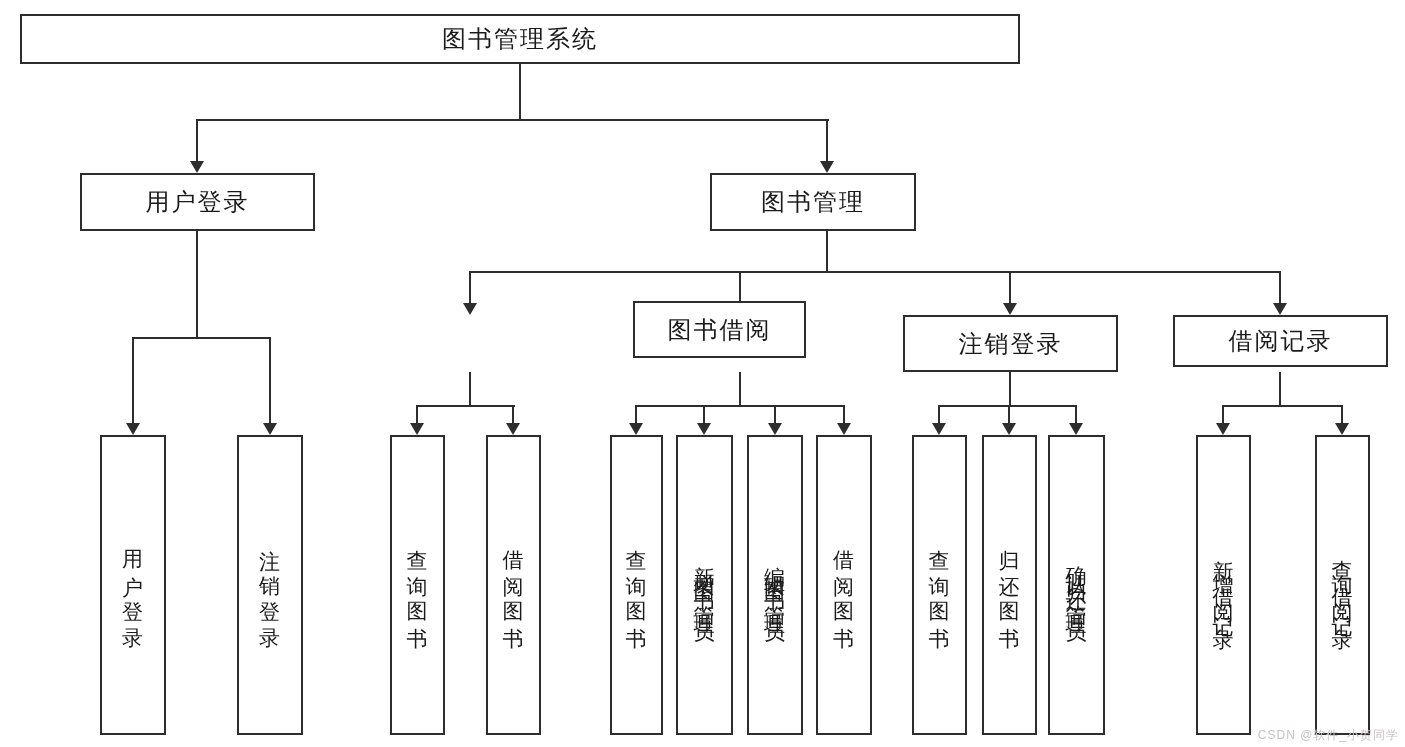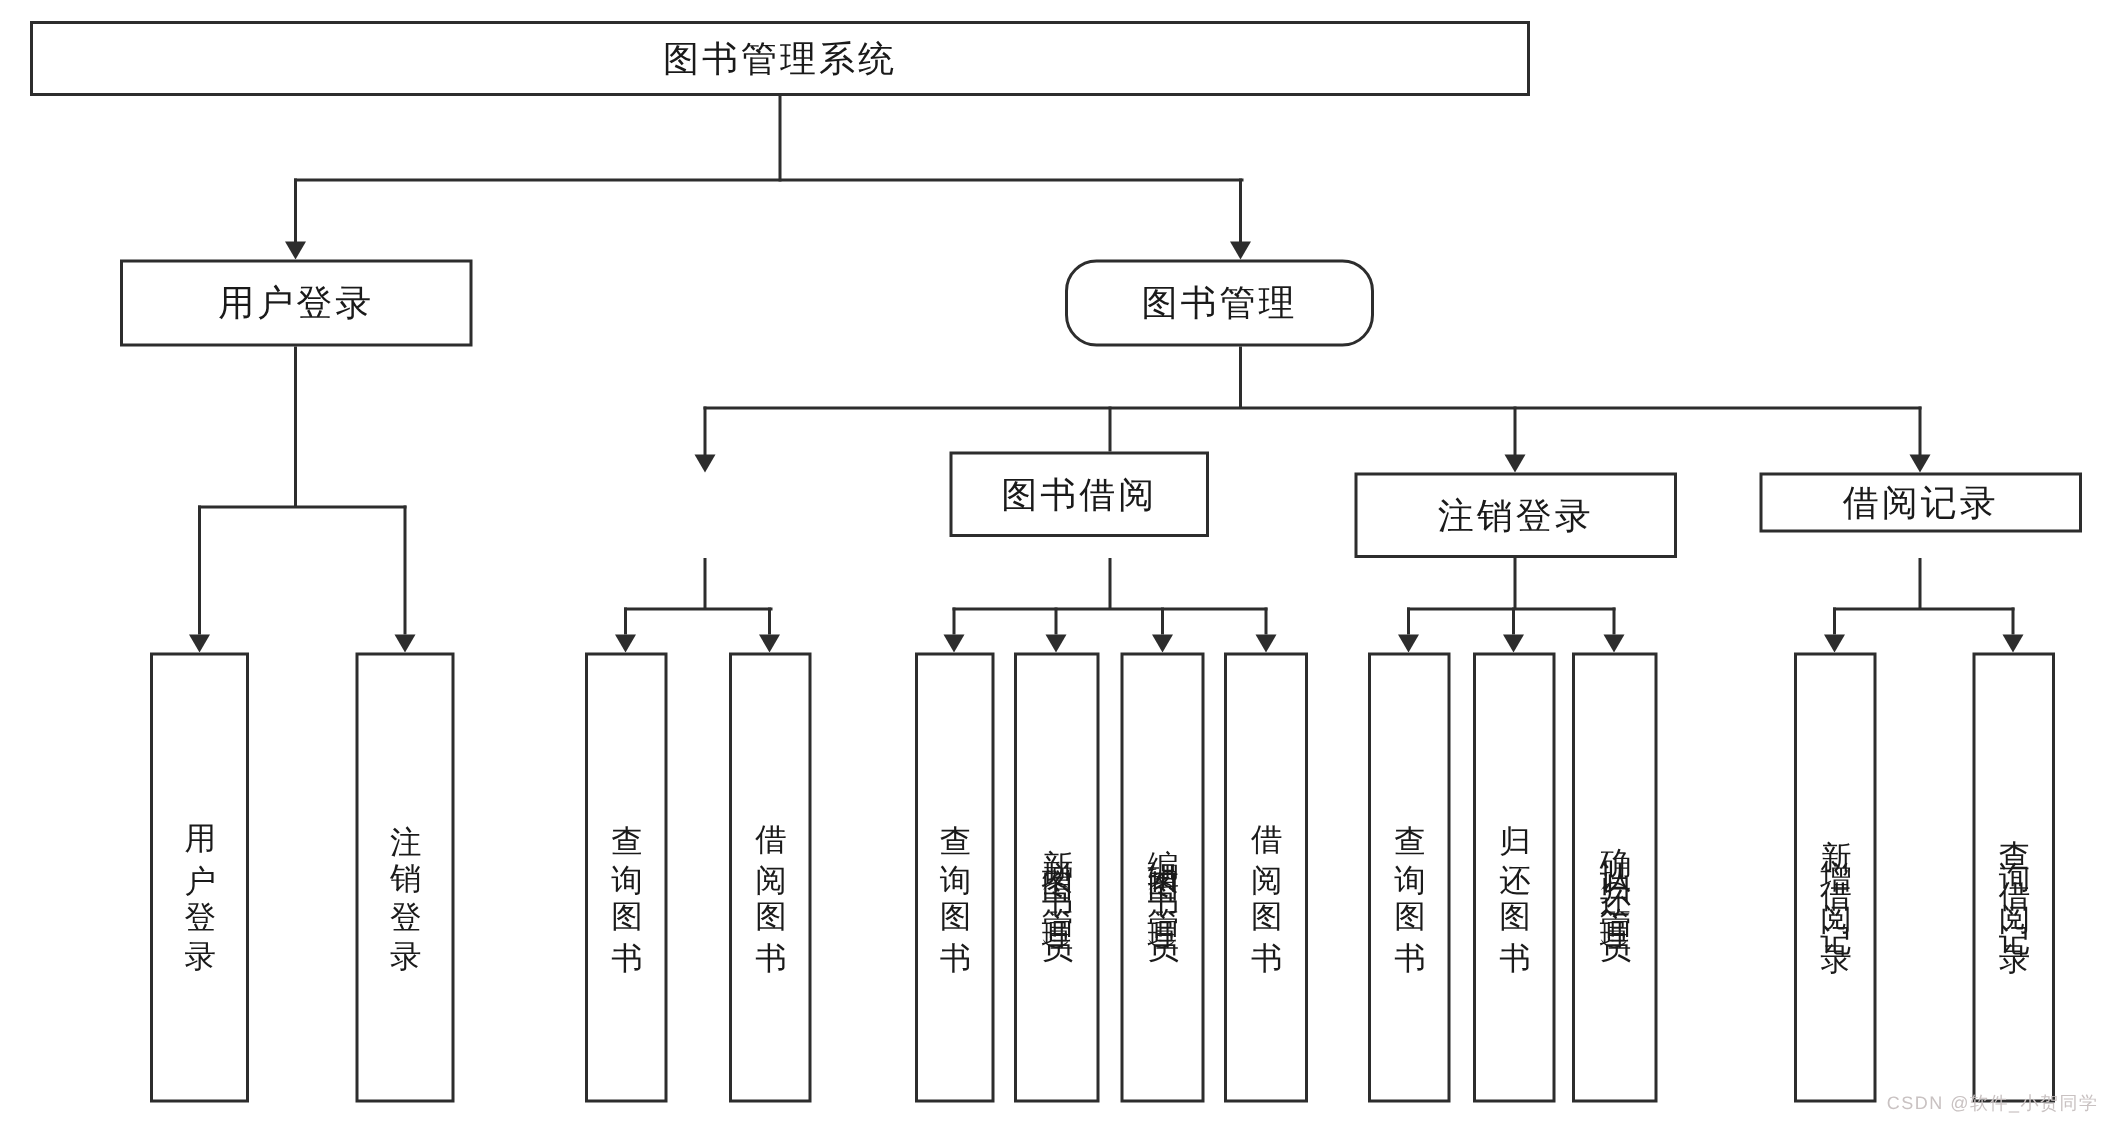--- a/index.html
+++ b/index.html
@@ -41,21 +41,21 @@
   <div class="node" style="left:20px; top:14px; width:1000px; height:50px;">图书管理系统</div>
 
   <div class="line" style="left:519px; top:64px; width:2px; height:57px;"></div>
   <div class="line" style="left:196px; top:119px; width:633px; height:2px;"></div>
   <div class="line" style="left:196px; top:119px; width:2px; height:44px;"></div>
   <div class="arrow" style="left:190px; top:161px;"></div>
   <div class="line" style="left:826px; top:119px; width:2px; height:44px;"></div>
   <div class="arrow" style="left:820px; top:161px;"></div>
 
   <div class="node" style="left:80px; top:173px; width:235px; height:58px;">用户登录</div>
-  <div class="node" style="left:710px; top:173px; width:206px; height:58px;border-radius:21px;">图书管理</div>
+  <div class="node" style="left:710px; top:173px; width:206px; height:58px;">图书管理</div>
 
   <div class="line" style="left:196px; top:231px; width:2px; height:107px;"></div>
   <div class="line" style="left:132px; top:337px; width:139px; height:2px;"></div>
   <div class="line" style="left:132px; top:337px; width:2px; height:86px;"></div>
   <div class="arrow" style="left:126px; top:423px;"></div>
   <div class="line" style="left:269px; top:337px; width:2px; height:86px;"></div>
   <div class="arrow" style="left:263px; top:423px;"></div>
 
   <div class="line" style="left:826px; top:231px; width:2px; height:41px;"></div>
   <div class="line" style="left:469px; top:271px; width:812px; height:2px;"></div>
@@ -63,21 +63,21 @@
   <div class="arrow" style="left:463px; top:303px;"></div>
   <div class="line" style="left:739px; top:271px; width:2px; height:34px;"></div>
   <div class="arrow" style="left:733px; top:303px;"></div>
   <div class="line" style="left:1009px; top:271px; width:2px; height:34px;"></div>
   <div class="arrow" style="left:1003px; top:303px;"></div>
   <div class="line" style="left:1279px; top:271px; width:2px; height:34px;"></div>
   <div class="arrow" style="left:1273px; top:303px;"></div>
 
   <div class="node" style="left:633px; top:301px; width:173px; height:57px;">图书借阅</div>
   <div class="node" style="left:903px; top:315px; width:215px; height:57px;">注销登录</div>
-  <div class="node" style="left:1173px; top:315px; width:215px; height:40px;">借阅记录</div>
+  <div class="node" style="left:1173px; top:315px; width:215px; height:52px;">借阅记录</div>
 
   <div class="line" style="left:469px; top:372px; width:2px; height:34px;"></div>
   <div class="line" style="left:416px; top:405px; width:99px; height:2px;"></div>
   <div class="line" style="left:416px; top:405px; width:2px; height:18px;"></div>
   <div class="arrow" style="left:410px; top:423px;"></div>
   <div class="line" style="left:512px; top:405px; width:2px; height:18px;"></div>
   <div class="arrow" style="left:506px; top:423px;"></div>
 
   <div class="line" style="left:739px; top:372px; width:2px; height:34px;"></div>
   <div class="line" style="left:635px; top:405px; width:210px; height:2px;"></div>

